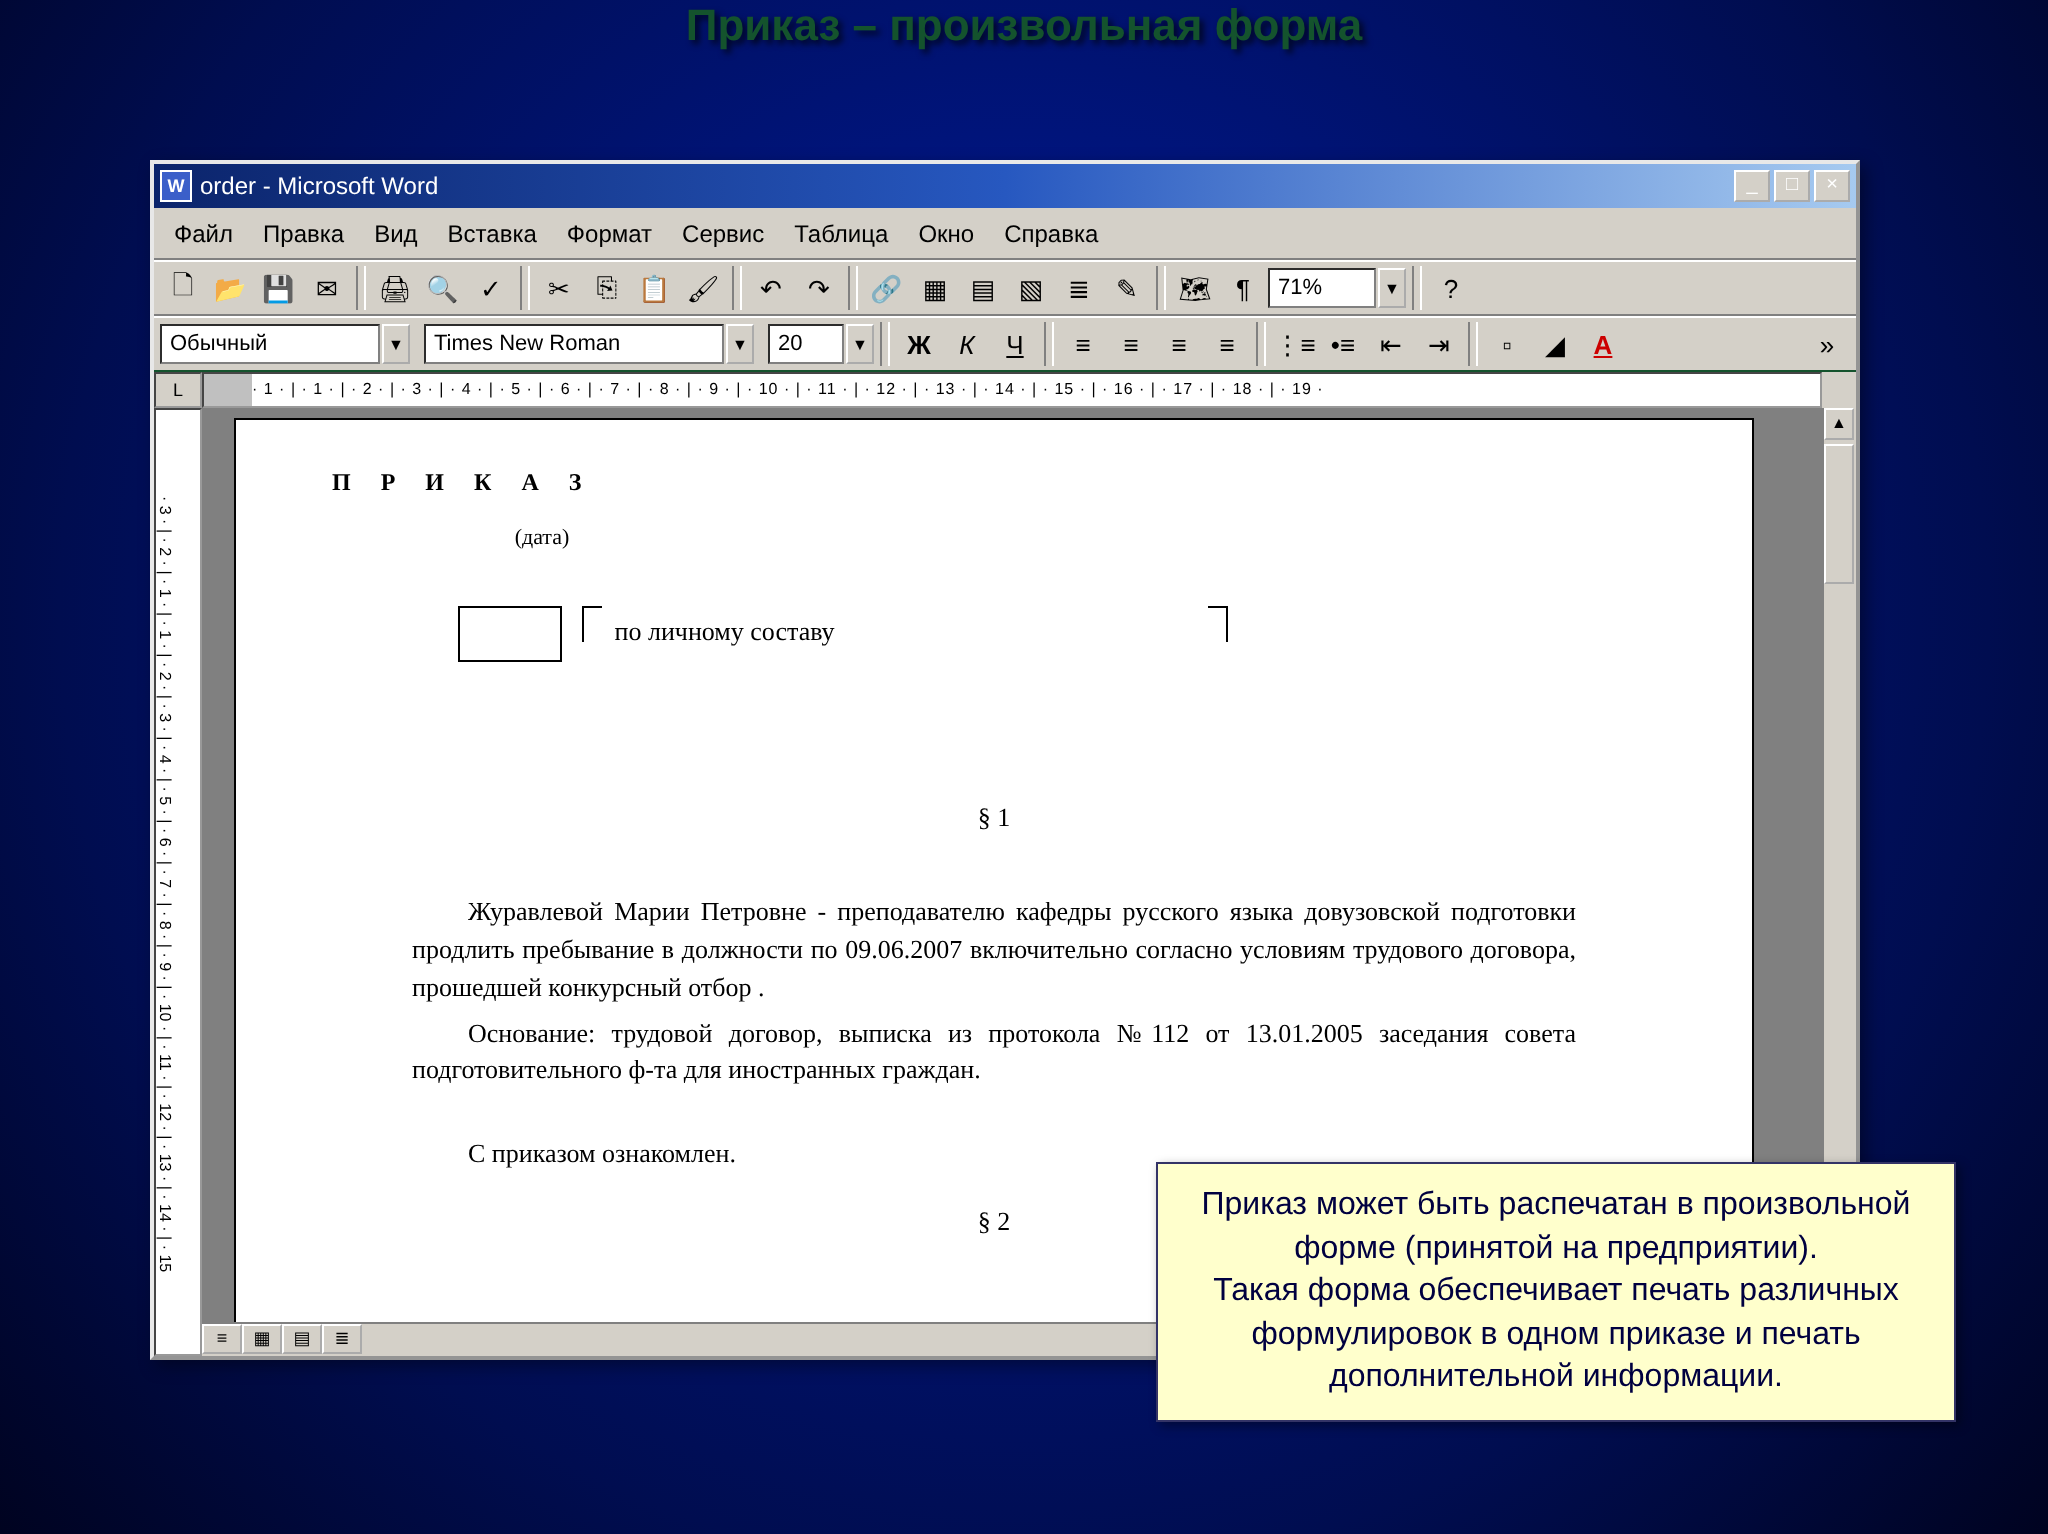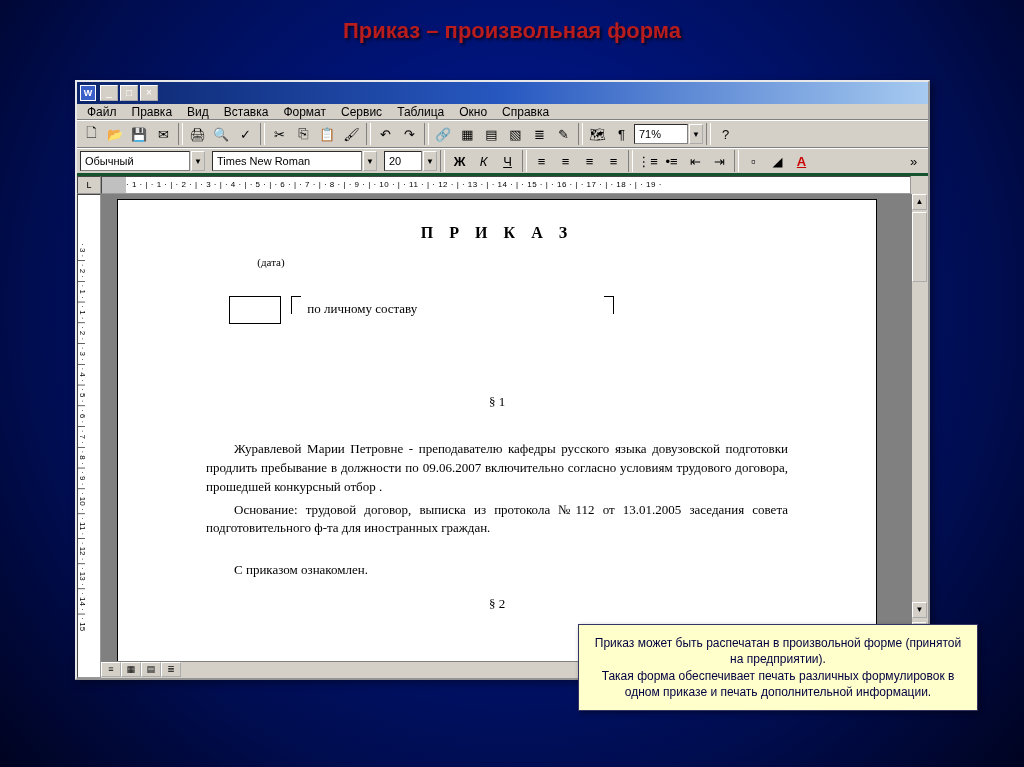--- a/index.html
+++ b/index.html
@@ -6,66 +6,65 @@
 body {
   background: radial-gradient(circle at 50% 40%, #0020a0 0%, #001580 30%, #000d50 70%, #000320 100%);
   width: 1024px;
   height: 767px;
   overflow: hidden;
   font-family: Tahoma, Arial, sans-serif;
   position: relative;
 }
 .slide-title {
   text-align: center;
-  color: #b91c1c;
+  color: #14532d;
   font-size: 22px;
   font-weight: bold;
   text-shadow: 2px 2px 3px rgba(0,0,0,0.7);
-  padding-top: 18px;
 }
 .word-window {
   position: absolute;
   top: 80px; left: 75px;
   width: 855px; height: 600px;
   background: #d4d0c8;
   border: 2px outset #e8e8e8;
   display: flex; flex-direction: column;
   box-shadow: 3px 3px 8px rgba(0,0,0,0.4);
 }
 .titlebar {
   height: 22px;
   background: linear-gradient(to right, #0b246b 0%, #2758c0 50%, #a6caf0 100%);
   color: #fff; font-size: 12px; display: flex; align-items: center;
   padding: 0 3px;
 }
 .titlebar-icon { width:16px; height:16px; background:#3b5fc9; border:1px solid #fff; margin-right:4px; font-size:9px; display:flex; align-items:center; justify-content:center; font-weight:bold; }
 .titlebar-text { flex:1; }
 .win-btns { display:flex; gap:2px; }
 .win-btn { width:18px; height:16px; background:#d4d0c8; border:1px outset #fff; font-size:10px; text-align:center; line-height:13px; font-family:Arial; cursor:default; }
-.menubar { height:16px; background:#d4d0c8; border-bottom:1px solid #808080; display:flex; align-items:center; padding:0 4px; font-size:12px; gap:3px; }
+.menubar { height:26px; background:#d4d0c8; border-bottom:1px solid #808080; display:flex; align-items:center; padding:0 4px; font-size:12px; gap:3px; }
 .menubar span { padding:2px 6px; cursor:default; }
 .toolbar { height:28px; background:#d4d0c8; border-top:1px solid #fff; border-bottom:1px solid #808080; display:flex; align-items:center; padding:0 3px; gap:1px; }
 .tbtn { width:23px; height:22px; border:1px solid transparent; display:flex; align-items:center; justify-content:center; font-size:13px; cursor:default; }
 .tsep { width:5px; height:22px; border-left:1px solid #808080; border-right:1px solid #fff; margin:0 2px; }
 .zoom-box { height:20px; background:#fff; border:1px inset #808080; font-size:11px; padding:1px 4px; width:54px; display:flex; align-items:center; }
 .zoom-arrow { width:14px; height:20px; background:#d4d0c8; border:1px outset #fff; font-size:8px; display:flex; align-items:center; justify-content:center; }
-.fmt-toolbar { height:28px; background:#d4d0c8; border-top:1px solid #fff; border-bottom:3px solid #14532d; display:flex; align-items:center; padding:0 3px; gap:1px; }
+.fmt-toolbar { height:28px; background:#d4d0c8; border-top:1px solid #fff; border-bottom:1px solid #14532d; display:flex; align-items:center; padding:0 3px; gap:1px; }
 .combo { height:20px; background:#fff; border:1px inset #808080; font-size:11px; padding:1px 4px; display:flex; align-items:center; }
 .style-combo { width:110px; }
 .font-combo { width:150px; margin-left:6px; }
 .size-combo { width:38px; margin-left:6px; }
 .ruler-corner { width:24px; height:18px; background:#d4d0c8; border:1px inset #999; font-size:9px; text-align:center; line-height:16px; }
 .ruler-row { display:flex; height:18px; background:#d4d0c8; }
 .h-ruler { flex:1; background:#fff; border:1px inset #999; font-size:8px; padding-left:24px; letter-spacing:0.5px; line-height:15px; white-space:nowrap; overflow:hidden; color:#000; position:relative; }
 .h-ruler .margin { position:absolute; top:0; left:0; width:24px; height:100%; background:#c0c0c0; }
 .doc-wrap { flex:1; display:flex; background:#808080; overflow:hidden; position:relative; }
 .v-ruler { width:24px; background:#fff; border:1px inset #999; font-size:8px; writing-mode:vertical-lr; text-align:center; padding-top:2px; color:#000; white-space:nowrap; overflow:hidden; }
 .doc-scroll { flex:1; overflow:hidden; background:#808080; position:relative; }
 .page { position:absolute; top:5px; left:16px; width:760px; height:900px; background:#fff; border:1px solid #000; padding:24px 48px; font-family:'Times New Roman', serif; font-size:13px; color:#000; }
-.doc-title { text-align:center; font-weight:bold; letter-spacing:6px; font-size:16px; margin-bottom:14px; }
+.doc-title { font-weight:bold; letter-spacing:6px; font-size:12px; margin-bottom:14px; }
 .doc-row { display:flex; justify-content:space-between; align-items:flex-end; margin:4px 40px 2px 40px; font-size:13px; }
 .uline { border-bottom:1px solid #000; padding:0 18px 1px 18px; font-weight:bold; min-width:80px; text-align:center; display:inline-block; }
 .dlabel { text-align:center; font-size:11px; }
 .sub-row { display:flex; margin:0 40px 10px 40px; }
 .sub-row div { flex:1; }
 .small-box { width:52px; height:28px; border:1px solid #000; display:inline-block; vertical-align:middle; }
 .corner-mark { display:inline-block; width:10px; height:18px; border-left:1px solid #000; border-top:1px solid #000; vertical-align:top; }
 .corner-mark.r { border-left:none; border-right:1px solid #000; }
 .personnel { margin:28px 40px 0 63px; }
 .section-num { text-align:center; margin:70px 0 30px 0; }
@@ -78,34 +77,35 @@
 .scroll-v .navbtn { position:absolute; width:15px; height:16px; background:#d4d0c8; border:1px outset #fff; left:0; font-size:9px; text-align:center; line-height:14px; }
 .scroll-h { position:absolute; left:0; bottom:0; height:17px; width:calc(100% - 17px); background:#d4d0c8; border-top:1px solid #808080; display:flex; }
 .view-btns { display:flex; }
 .view-btn { width:20px; height:15px; background:#d4d0c8; border:1px outset #fff; font-size:9px; text-align:center; line-height:13px; }
 .statusbar { height:22px; background:#d4d0c8; border-top:1px solid #fff; display:flex; align-items:center; font-size:11px; padding:0 4px; gap:2px; }
 .st-cell { border:1px inset #aaa; padding:1px 10px; height:18px; line-height:15px; }
 .st-dim { color:#888; }
 .note-box {
   position:absolute; right:46px; bottom:56px;
   width:400px; background:#ffffcc; border:1px solid #336;
-  padding:10px 12px; font-size:12px; color:#000040;
+  padding:10px 12px; font-size:16px; color:#000040;
   text-align:center; line-height:1.35;
   box-shadow:2px 2px 5px rgba(0,0,0,0.4);
   font-family:Arial,sans-serif;
 }
 </style>
 </head>
 <body>
 
 <div class="slide-title">Приказ – произвольная форма</div>
 
 <div class="word-window">
   <div class="titlebar">
     <span class="titlebar-icon">W</span>
+    <span class="titlebar-text">order - Microsoft Word</span>
     <div class="win-btns">
       <div class="win-btn">_</div>
       <div class="win-btn">□</div>
       <div class="win-btn">×</div>
     </div>
   </div>
 
   <div class="menubar">
     <span>Файл</span>
     <span>Правка</span>

